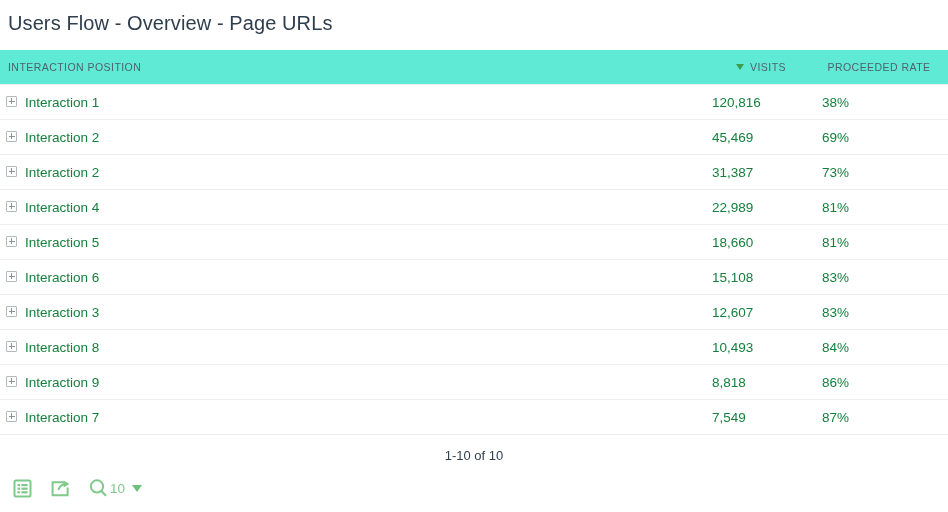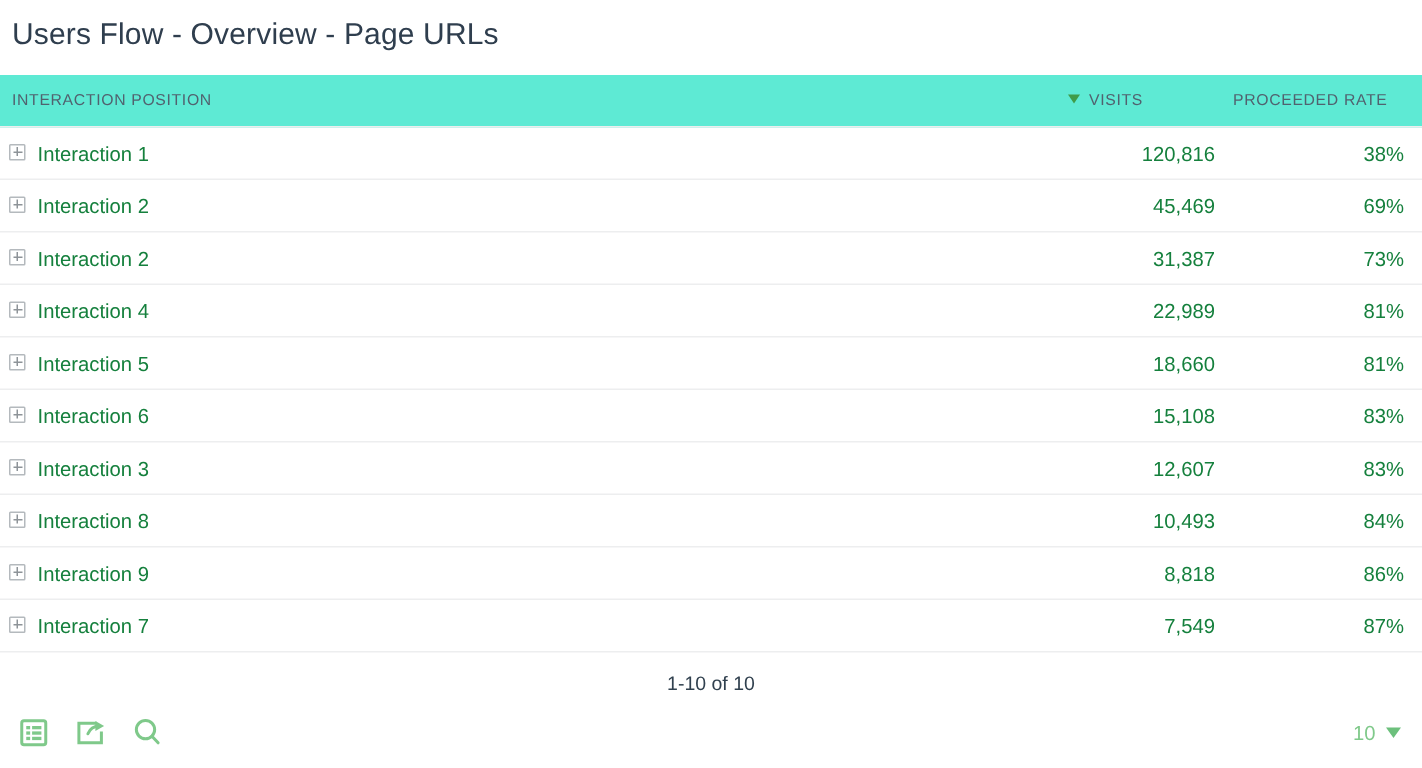--- a/index.html
+++ b/index.html
@@ -50,21 +50,21 @@
     text-transform: uppercase;
     padding: 0;
     vertical-align: middle;
     border: none;
   }
   th.col-dim {
     text-align: left;
     padding-left: 8px !important;
   }
   th.col-num {
-    text-align: left;
+    text-align: center;
     padding-right: 12px !important;
   }
   .sort-caret {
     display: inline-block;
     width: 0;
     height: 0;
     border-left: 4.5px solid transparent;
     border-right: 4.5px solid transparent;
     border-top: 6px solid #3f9c4a;
     margin-right: 6px;
@@ -79,21 +79,21 @@
     padding: 0;
     vertical-align: middle;
     font-weight: 400;
   }
   td.col-dim {
     text-align: left;
     padding-left: 6px !important;
     white-space: nowrap;
   }
   td.col-num {
-    text-align: right;
+    text-align: left;
     padding-right: 12px !important;
   }
   .report-table tbody tr:first-child td {
     border-top: 1px solid #edeeef;
   }
 
   
   .expand-icon {
     display: inline-block;
     width: 9px;
@@ -129,21 +129,20 @@
 
   
   .footer-bar {
     position: absolute;
     left: 0;
     right: 0;
     bottom: 8px;
     height: 32px;
     display: flex;
     align-items: center;
-    justify-content: space-between;
     padding: 0 10px 0 10px;
     box-sizing: border-box;
   }
   .footer-icons {
     display: flex;
     align-items: center;
     gap: 14px;
   }
   .icon-btn {
     width: 24px;

